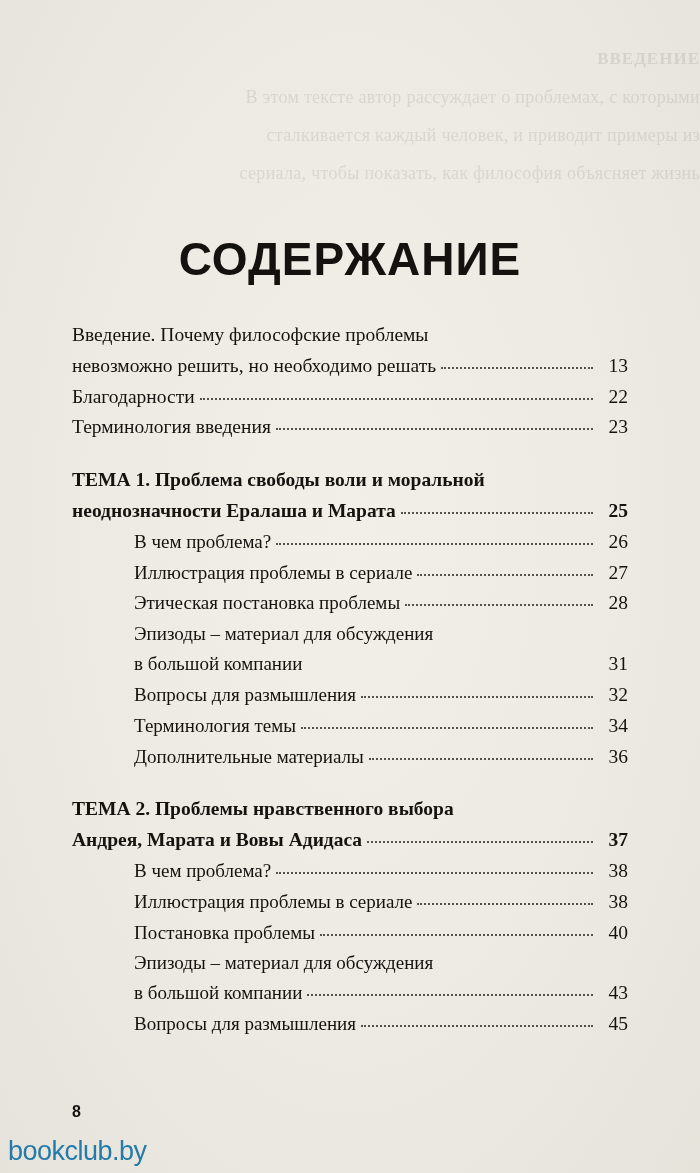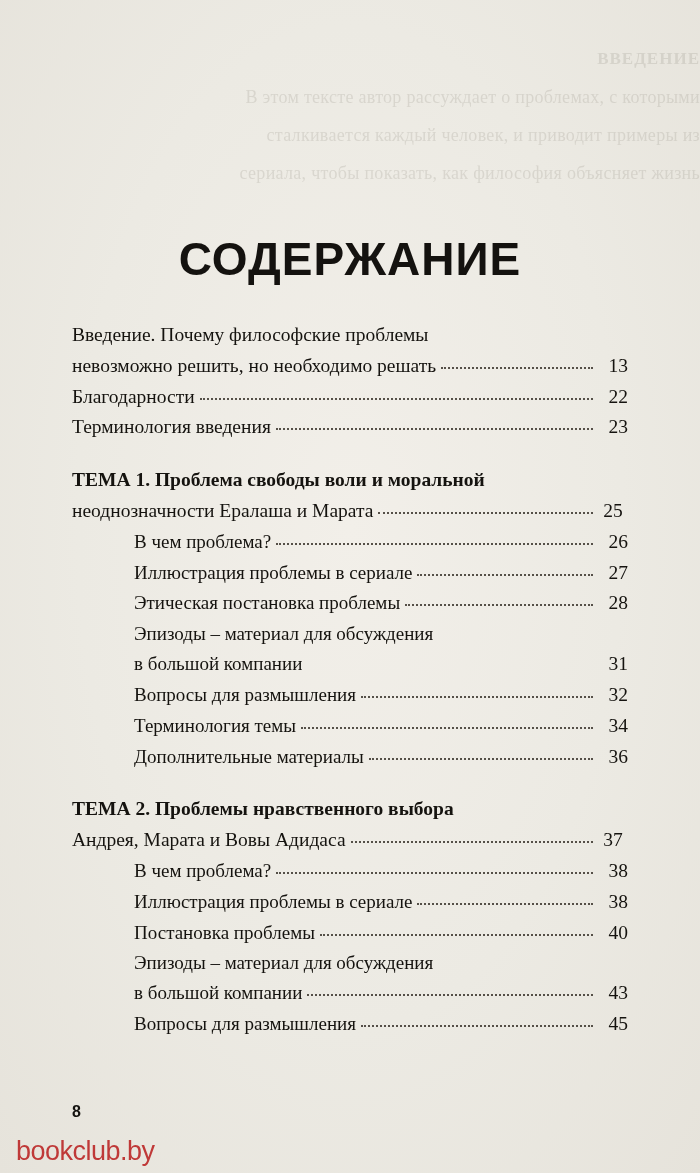--- a/index.html
+++ b/index.html
@@ -85,22 +85,21 @@
     border-bottom: none;
   }
   .entry .page-num {
     white-space: nowrap;
     width: 30px;
     text-align: right;
     font-size: 19.5px;
   }
   .entry.bold .label,
   .entry.bold .page-num {
-    font-weight: normal;
-    text-align: center;
+    font-weight: bold;
   }
   .entry.sub {
     margin-left: 62px;
     font-size: 19px;
   }
   .entry.sub .page-num {
     width: 30px;
     font-family: Liberation Serif, serif;
   }
   .line-plain {
@@ -115,26 +114,26 @@
     position: absolute;
     left: 72px;
     bottom: 52px;
     font-family: "Liberation Sans", sans-serif;
     font-weight: bold;
     font-size: 16px;
     color: #14120f;
   }
   .watermark {
     position: absolute;
-    left: 16px;
+    left: 8px;
     bottom: 6px;
     font-family: "Liberation Sans", sans-serif;
     font-size: 27px;
     letter-spacing: -0.5px;
-    color: #b91c1c;
+    color: #0369a1;
     opacity: 0.85;
   }
 </style>
 </head>
 <body>
 
 <div class="page">
   <div class="paper-bg"></div>
 
   <div class="ghost-text">

